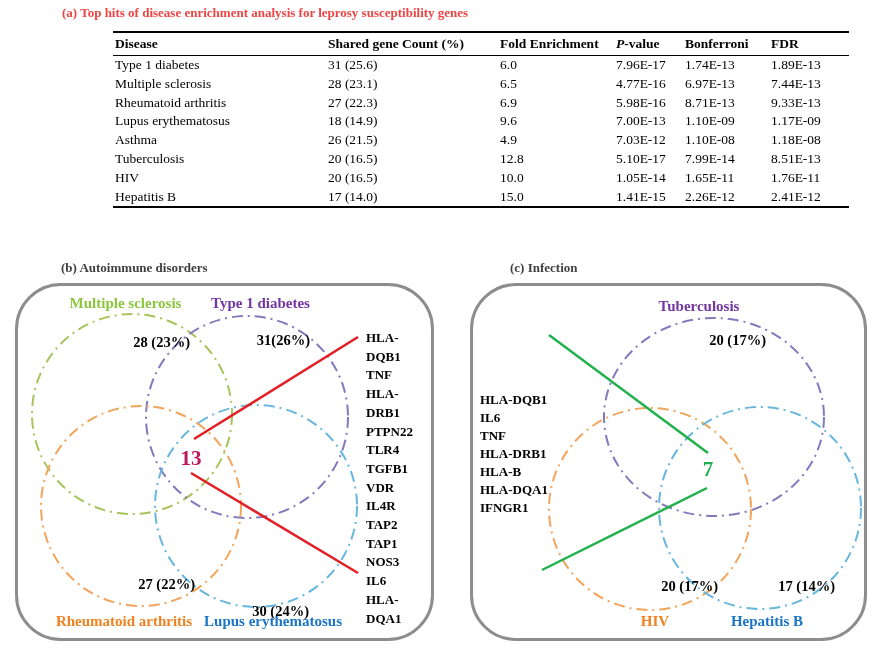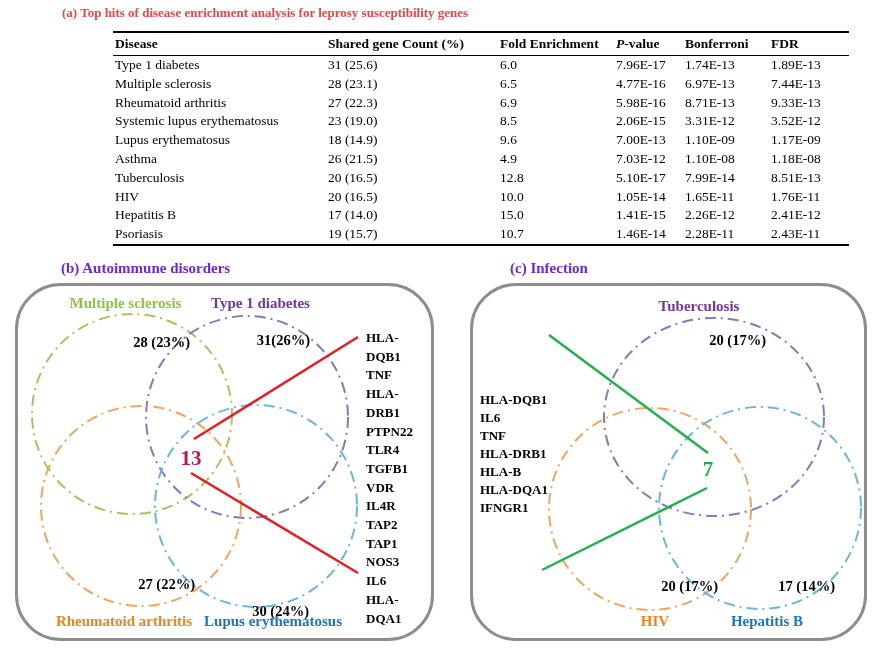--- a/index.html
+++ b/index.html
@@ -12,21 +12,21 @@
          font-size: 13.5px; color: #000; margin-left: 47px; }
   .tbl th { text-align: left; font-weight: bold; padding: 3px 2px 3px 2px;
             border-top: 2.5px solid #000; border-bottom: 1.5px solid #000; }
   .tbl th:nth-child(4)::first-letter { font-style: italic; }
   .tbl td { padding: 0 2px; height: 18.8px; line-height: 18.8px; }
   .tbl tbody tr:last-child td { border-bottom: 2.5px solid #000; }
   .col-disease { width: 213px; } .col-shared { width: 172px; } .col-fold { width: 116px; }
   .col-p { width: 69px; } .col-bonf { width: 86px; } .col-fdr { width: 80px; }
 
   
-  .panel-title { position: absolute; font-size: 15px; font-weight: bold; color: #6d28d9; }
+  .panel-title { position: absolute; font-size: 13px; font-weight: bold; color: #404040; }
   .title-b { left: 61px; top: 260px; }
   .title-c { left: 510px; top: 260px; }
   .venn-box { position: absolute; top: 283px; height: 358px; border: 3.5px solid #8d8d8d;
               border-radius: 46px; background: #fff; }
   .box-b { left: 15px; width: 419px; }
   .box-c { left: 470px; width: 397px; }
   .venn-box svg { position: absolute; left: 0; top: 0; }
 
   .vlabel { position: absolute; font-weight: bold; font-size: 15px; text-align: center; white-space: nowrap; }
   .vcount { position: absolute; font-weight: bold; font-size: 14.5px; color: #000; text-align: right; white-space: nowrap; }
@@ -71,28 +71,20 @@
         </tr>
         <tr>
           <td>Rheumatoid arthritis</td>
           <td>27 (22.3)</td>
           <td>6.9</td>
           <td>5.98E-16</td>
           <td>8.71E-13</td>
           <td>9.33E-13</td>
         </tr>
         <tr>
-          <td>Systemic lupus erythematosus</td>
-          <td>23 (19.0)</td>
-          <td>8.5</td>
-          <td>2.06E-15</td>
-          <td>3.31E-12</td>
-          <td>3.52E-12</td>
-        </tr>
-        <tr>
           <td>Lupus erythematosus</td>
           <td>18 (14.9)</td>
           <td>9.6</td>
           <td>7.00E-13</td>
           <td>1.10E-09</td>
           <td>1.17E-09</td>
         </tr>
         <tr>
           <td>Asthma</td>
           <td>26 (21.5)</td>
@@ -117,28 +109,20 @@
           <td>1.65E-11</td>
           <td>1.76E-11</td>
         </tr>
         <tr>
           <td>Hepatitis B</td>
           <td>17 (14.0)</td>
           <td>15.0</td>
           <td>1.41E-15</td>
           <td>2.26E-12</td>
           <td>2.41E-12</td>
-        </tr>
-        <tr>
-          <td>Psoriasis</td>
-          <td>19 (15.7)</td>
-          <td>10.7</td>
-          <td>1.46E-14</td>
-          <td>2.28E-11</td>
-          <td>2.43E-11</td>
         </tr>
       </tbody>
   </table>
 
   <div class="panel-title title-b">(b) Autoimmune disorders</div>
   <div class="venn-box box-b">
     <svg width="412" height="351" viewBox="0 0 412 351">
       <circle cx="114" cy="128" r="100" fill="none" stroke-width="2" stroke-dasharray="11 5 2 5" stroke="#a9c35b"></circle>
       <circle cx="229" cy="131" r="101" fill="none" stroke-width="2" stroke-dasharray="11 5 2 5" stroke="#8379bd"></circle>
       <circle cx="123" cy="220" r="100" fill="none" stroke-width="2" stroke-dasharray="11 5 2 5" stroke="#f2a45b"></circle>

